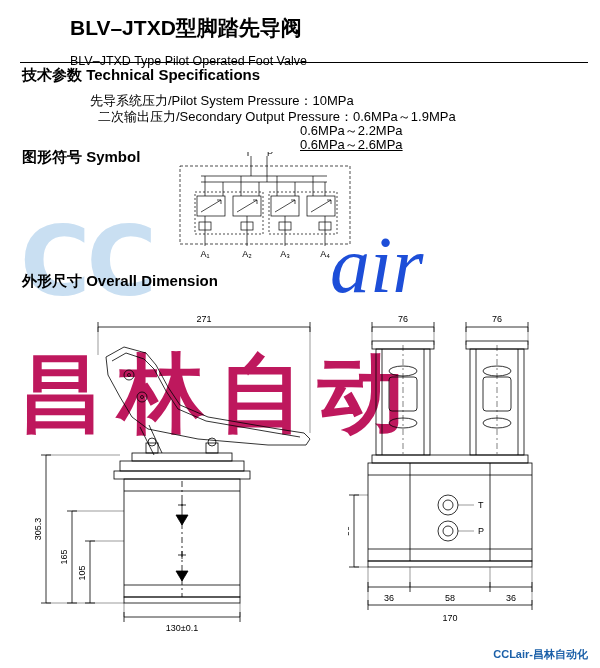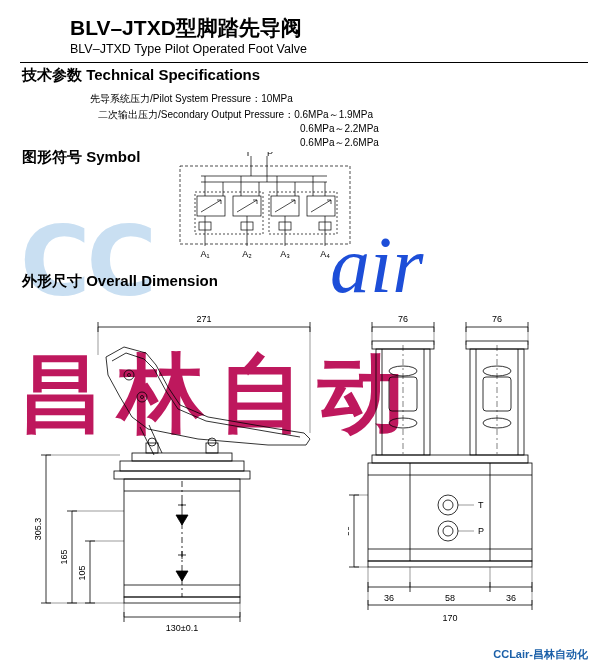--- a/index.html
+++ b/index.html
@@ -7,30 +7,30 @@
     width:600px;height:668px;background:#ffffff;position:relative;overflow:hidden;
     font-family:"Liberation Sans","DejaVu Sans",sans-serif;color:#000;
   }
   .page{position:relative;width:600px;height:668px;padding-left:8px;}
 
   
   .title-main{
     position:absolute;left:70px;top:14px;font-size:21px;font-weight:bold;letter-spacing:0px;
   }
   .title-sub{
-    position:absolute;left:70px;top:42px;font-size:12.5px;
+    position:absolute;left:70px;top:54px;font-size:12.5px;
   }
   .hr{
     position:absolute;left:20px;right:20px;top:62px;height:1px;background:#000;
   }
   .sect{
     position:absolute;font-size:15px;font-weight:bold;
   }
   .spec-line{
-    position:absolute;font-size:10px;white-space:nowrap;
+    position:absolute;font-size:13px;white-space:nowrap;
   }
 
   
   .wm{
     position:absolute;left:0;top:196px;width:504px;height:260px;
     overflow:hidden;pointer-events:none;
   }
   .wm-cc{
     position:absolute;left:20px;top:10px;font-size:96px;font-weight:bold;
     color:#c9dff2;font-family:"DejaVu Sans",sans-serif;letter-spacing:-4px;
@@ -59,21 +59,21 @@
 <div class="page">
 
   <div class="title-main">BLV–JTXD型脚踏先导阀</div>
   <div class="title-sub">BLV–JTXD Type Pilot Operated Foot Valve</div>
   <div class="hr"></div>
 
   <div class="sect" style="left:22px;top:66px;">技术参数 Technical Specifications</div>
   <div class="spec-line" style="left:90px;top:92px;">先导系统压力/Pilot System Pressure：10MPa</div>
   <div class="spec-line" style="left:90px;top:108px;margin-left:8px;">二次输出压力/Secondary Output Pressure：0.6MPa～1.9MPa</div>
   <div class="spec-line" style="left:300px;top:122px;">0.6MPa～2.2MPa</div>
-  <div class="spec-line" style="left:300px;top:136px;">0.6MPa～2.6MPa</div>
+  <div class="spec-line" style="left:300px;top:136px;text-decoration:underline;">0.6MPa～2.6MPa</div>
 
   <div class="sect" style="left:22px;top:148px;">图形符号 Symbol</div>
 
   <div class="wm">
     <div class="wm-cc">CC</div>
     <div class="wm-air">air</div>
     <div class="wm-cn">昌林自动化</div>
   </div>
 
   <svg class="draw" style="left:175px;top:152px;" width="180" height="110" viewBox="0 0 180 110">

